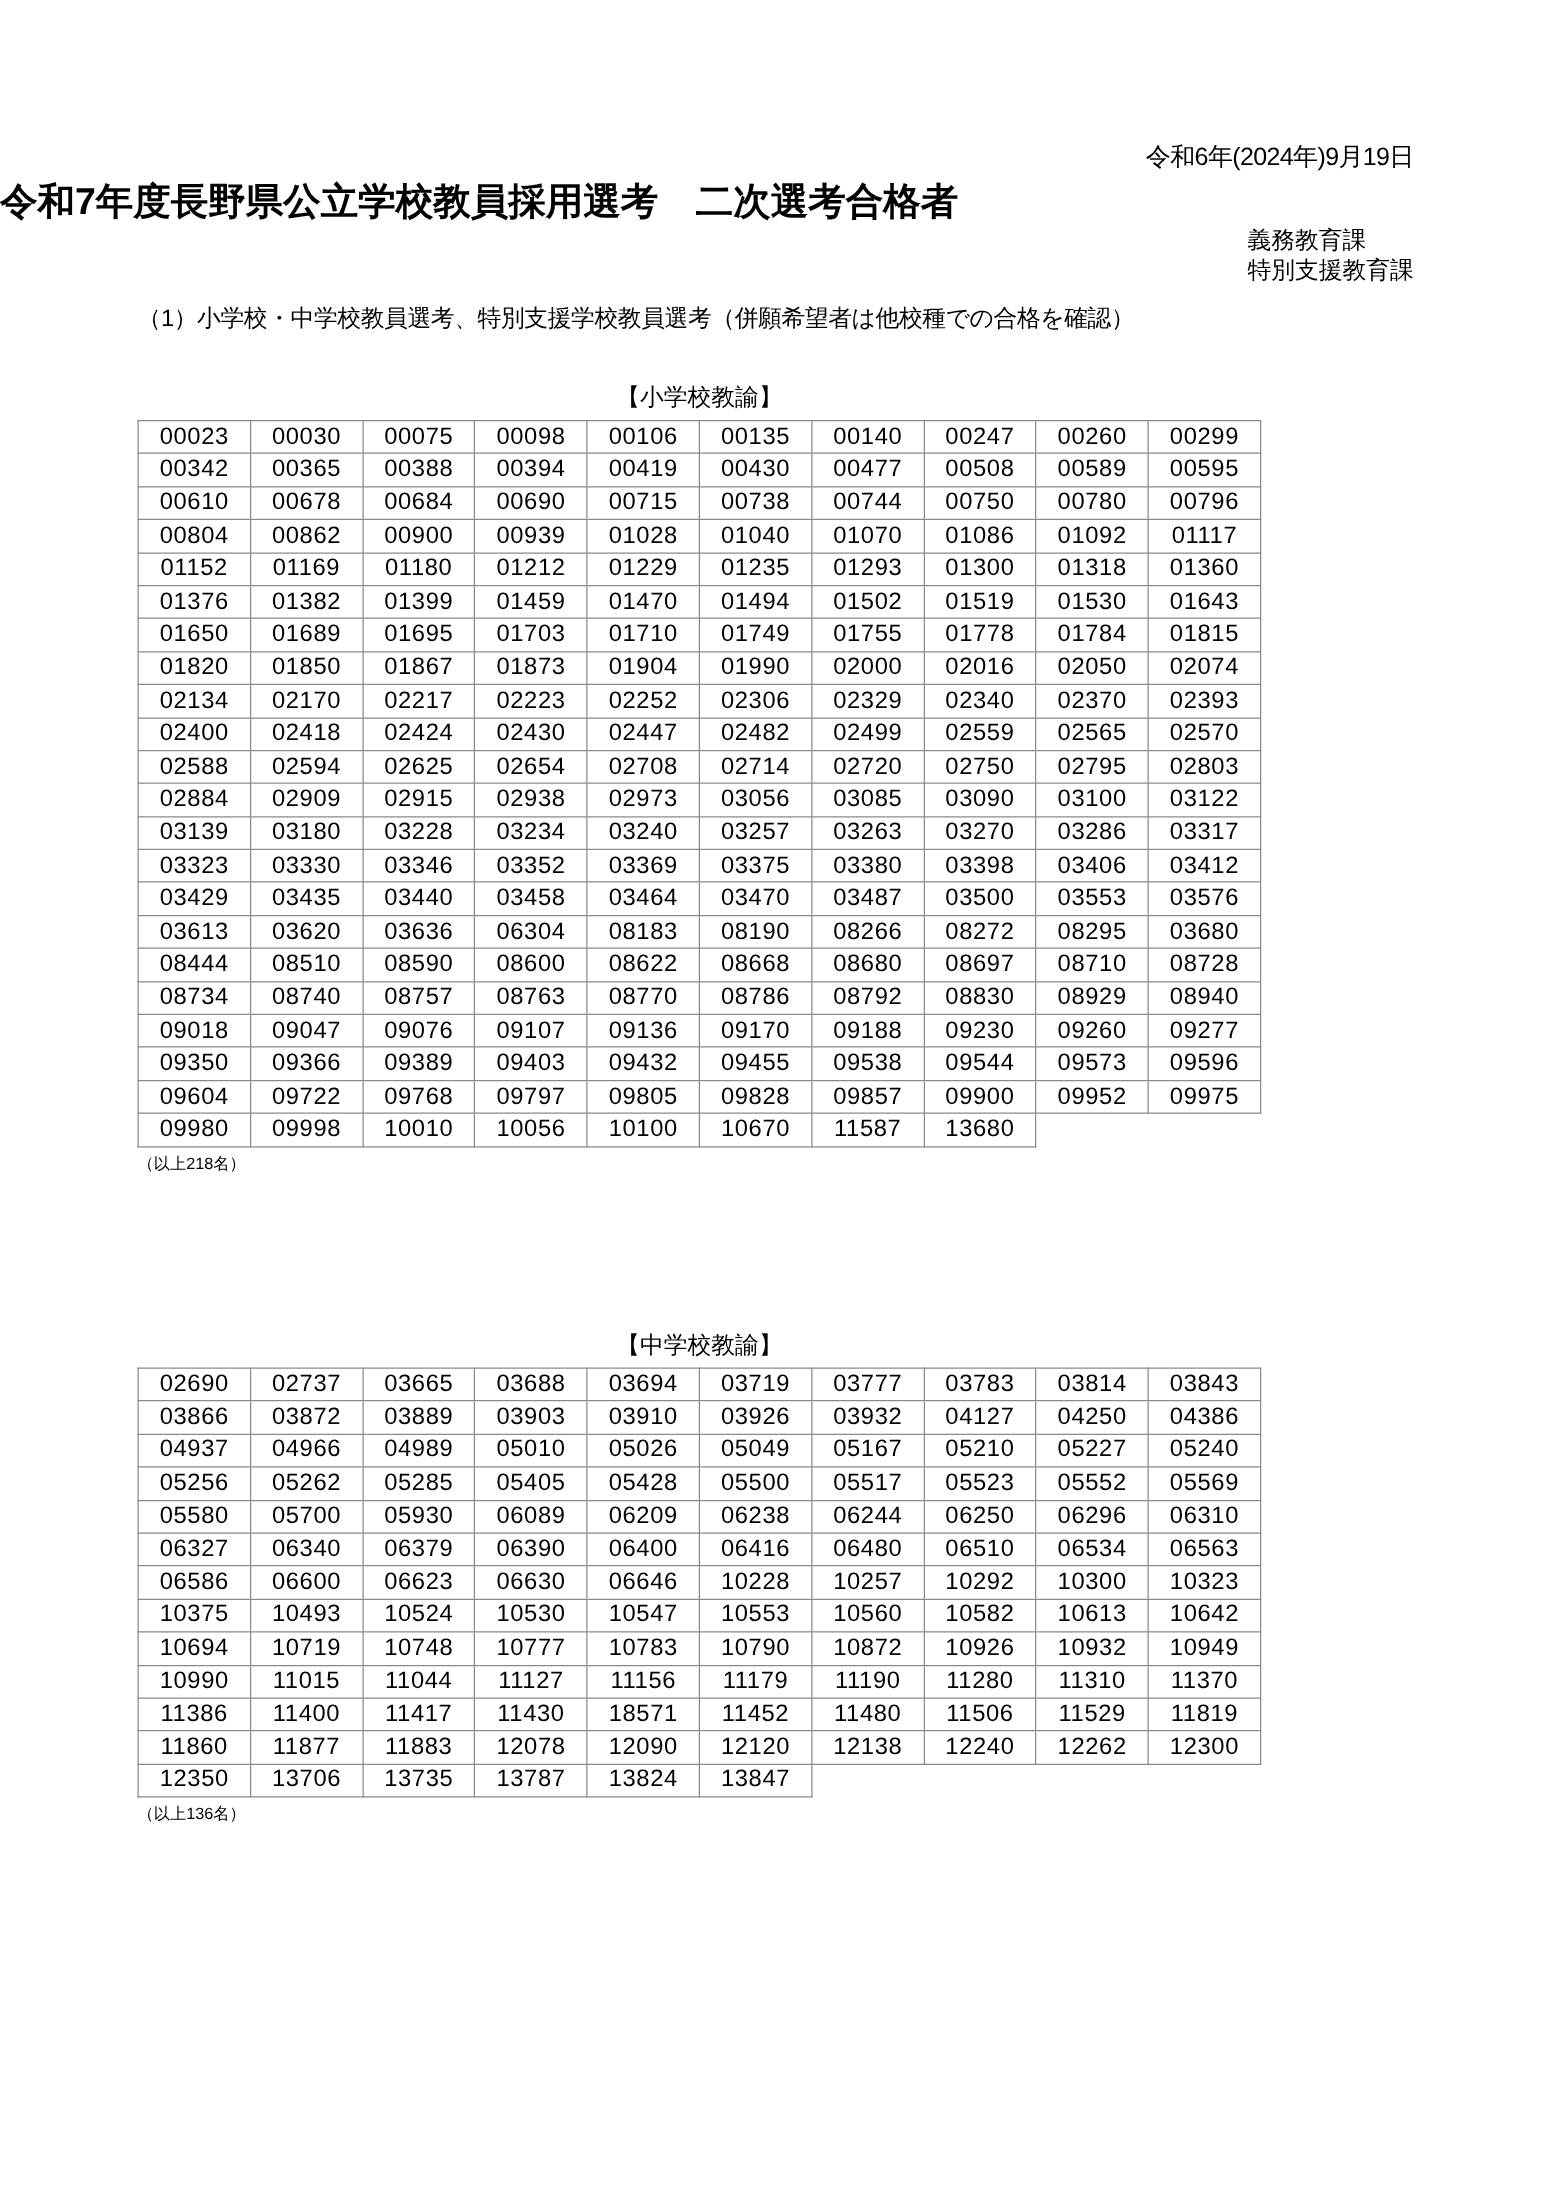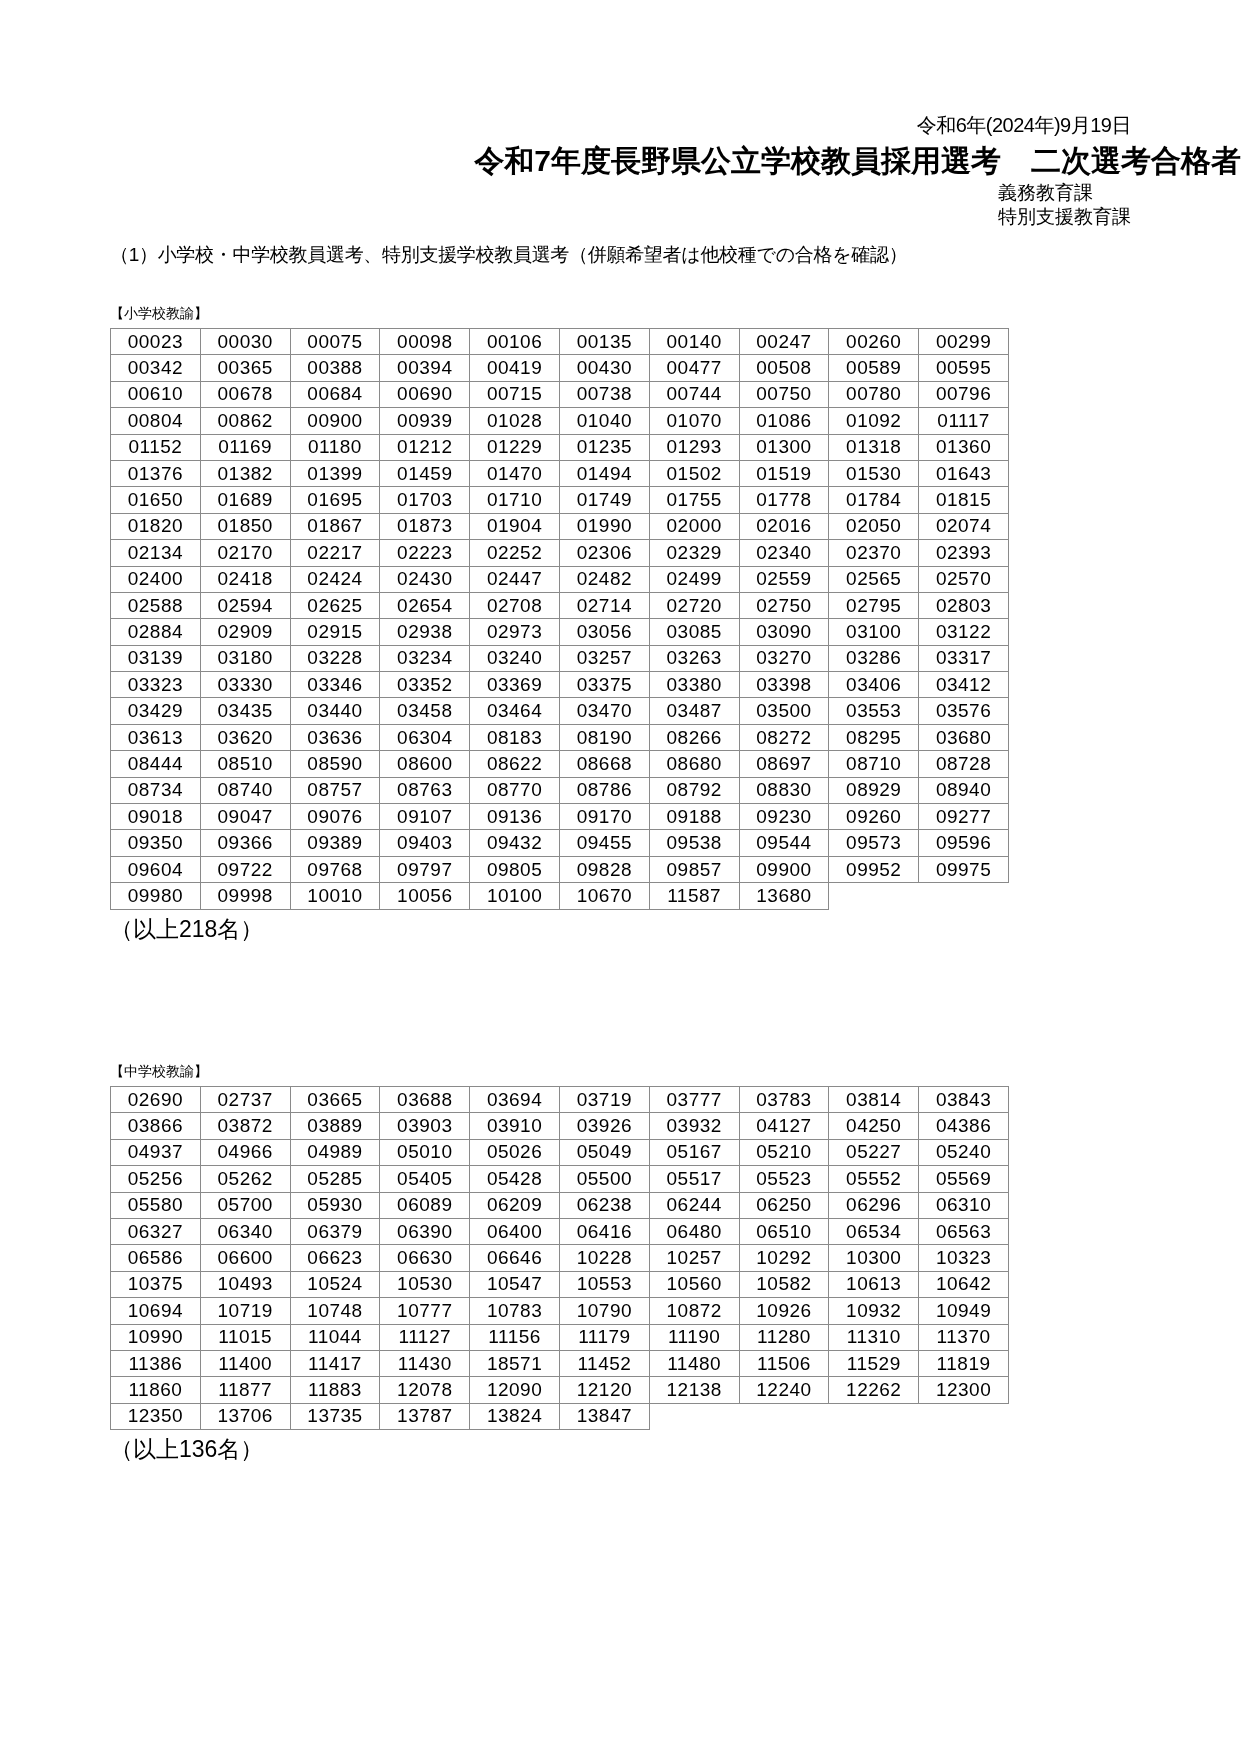--- a/index.html
+++ b/index.html
@@ -30,21 +30,21 @@
     right: 110px;
     font-size: 20px;
     letter-spacing: -0.5px;
     white-space: nowrap;
   }
   .doc-title {
     position: absolute;
     top: 141px;
     left: 0;
     width: 1241px;
-    text-align: right;
+    text-align: left;
     font-size: 30px;
     font-weight: bold;
     letter-spacing: 0px;
     white-space: nowrap;
   }
   .dept-block {
     position: absolute;
     top: 181px;
     right: 110px;
     text-align: left;
@@ -58,23 +58,24 @@
     position: absolute;
     top: 242px;
     left: 110px;
     font-size: 19px;
     letter-spacing: -0.3px;
     white-space: nowrap;
   }
 
   .block { position: absolute; left: 110px; }
   .block-title {
-    font-size: 14px;
+    font-size: 19px;
     margin-bottom: 5px;
     white-space: nowrap;
+    text-align: center;
   }
 
   table.grid {
     border-collapse: collapse;
     table-layout: fixed;
     width: 888px;
   }
   table.grid td {
     border: 1px solid #8a8a8a;
     width: 88.8px;
@@ -84,21 +85,21 @@
     font-size: 19px;
     font-family: "Liberation Sans", "DejaVu Sans", sans-serif;
     padding: 0;
     letter-spacing: 0.5px;
     color: #000;
   }
   table.grid td.empty {
     border: none;
   }
   .count-note {
-    font-size: 23px;
+    font-size: 13px;
     margin-top: 4px;
     white-space: nowrap;
   }
 </style>
 </head>
 <body>
 
 <div class="page">
 
   <div class="date-line">令和6年(2024年)9月19日</div>

